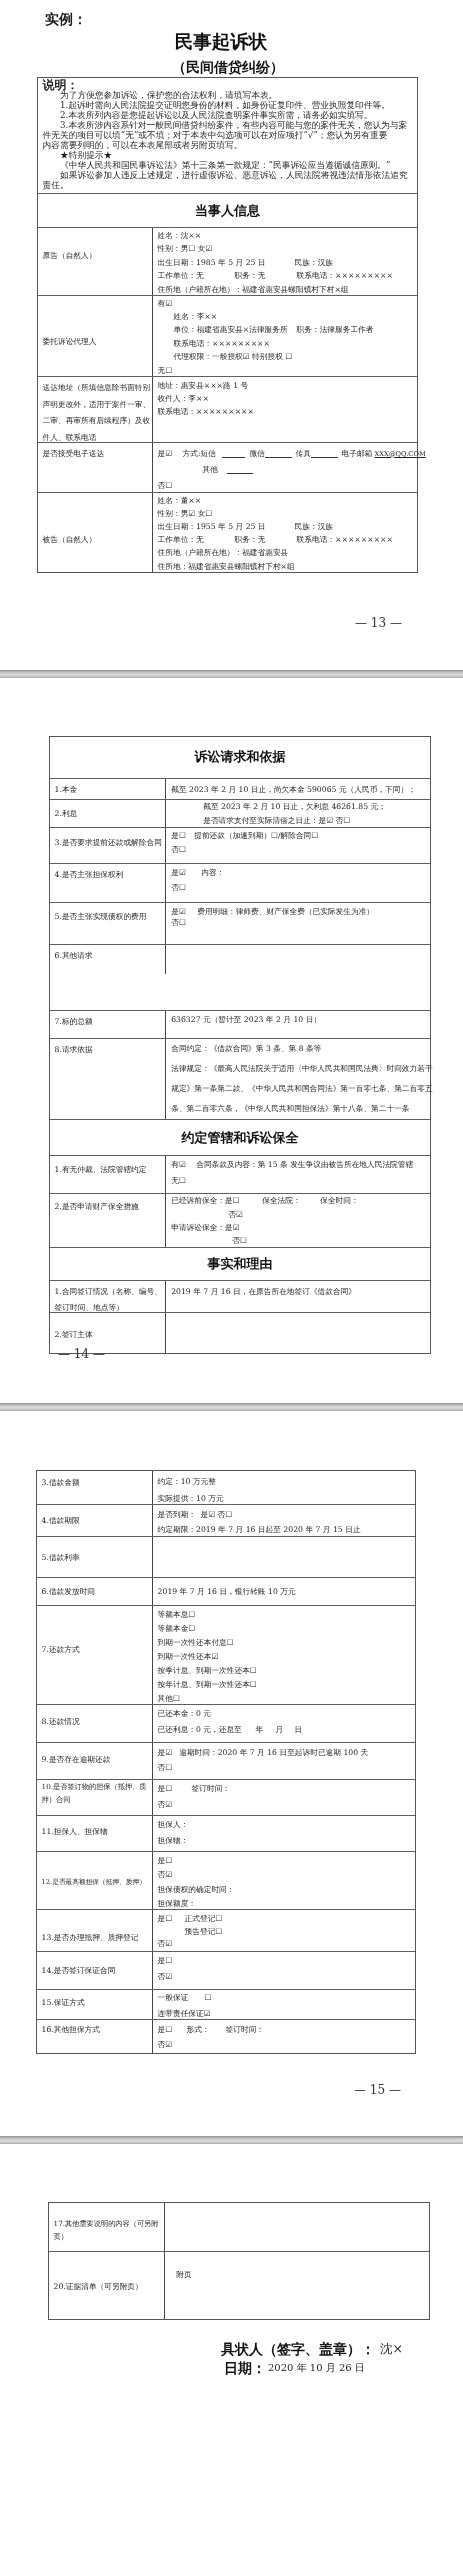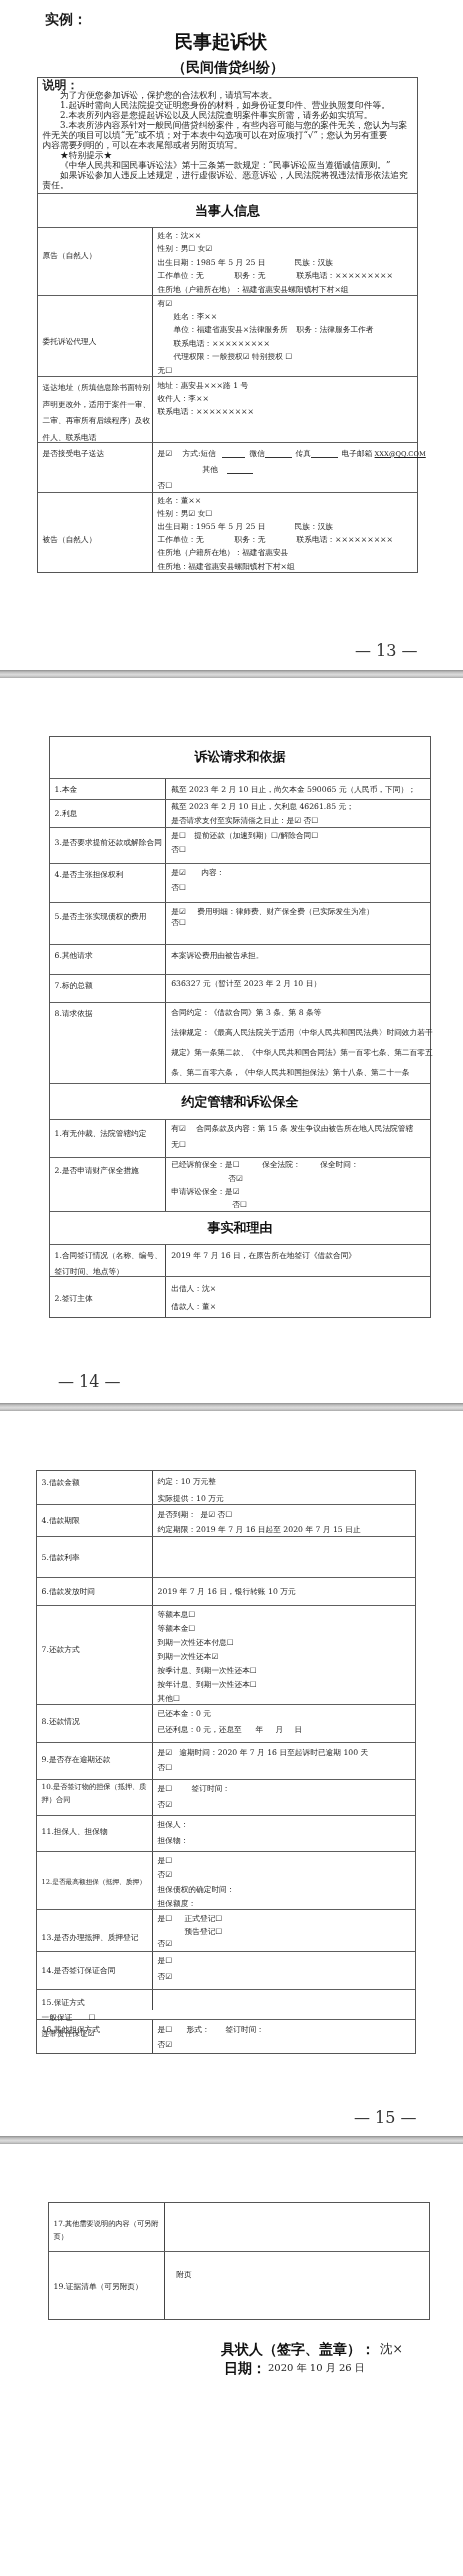--- a/index.html
+++ b/index.html
@@ -25,21 +25,21 @@
          font-size:13px; color:#111; }
 
   .notes { font-size:8.7px; line-height:10px; padding:1.5px 4.6px 0 4.6px; white-space:nowrap; }
   .notes .nl { display:block; }
   .notes .ind { padding-left:17.5px; }
   .notes .bold { font-weight:bold; font-family:"DejaVu Sans", sans-serif; font-size:12px; }
 
   .blank { display:inline-block; border-bottom:0.5px solid #333; height:7.7px; }
   .email { font-size:6.7px; text-decoration:underline; }
 
-  .pg-no { position:absolute; font-size:16px; line-height:12.4px; color:#333; white-space:nowrap;margin-top:28px; }
+  .pg-no { position:absolute; font-size:12px; line-height:12.4px; color:#333; white-space:nowrap; }
   .sep { position:absolute; left:0; width:463px; height:8.2px;
          background:linear-gradient(#8e8e8e 0%, #bdbdbd 25%, #dadada 55%, #cfcfcf 75%, #a8a8a8 100%); }
 
   .sig-label { font-weight:bold; font-size:14px; line-height:17.5px; color:#111; }
   .sig-value { font-size:12.4px; line-height:14.4px; color:#222; }
   .sig-date { font-size:10px; line-height:14.4px; color:#222; }
 </style>
 </head>
 <body>
 
@@ -172,21 +172,21 @@
 
     <div class="row" style="height:20.6px;">
       <div class="lc" style="width:116px;padding-top:3.6px;">
         <span class="ln">1.本金</span>
       </div>
       <div class="rc" style="padding-top:3.6px;padding-left:5.2px;">
         <span class="ln">截至 2023 年 2 月 10 日止，尚欠本金 590065 元（人民币，下同）；</span>
       </div>
     </div>
 
-    <div class="row" style="height:28px;">
+    <div class="row" style="height:28px;gap:32px;">
       <div class="lc" style="width:116px;padding-top:7.2px;">
         <span class="ln">2.利息</span>
       </div>
       <div class="rc" style="padding-top:0.5px;padding-left:5.2px;">
         <span class="ln">截至 2023 年 2 月 10 日止，欠利息 46261.85 元；</span>
         <span class="ln">是否请求支付至实际清偿之日止：是☑ 否☐</span>
       </div>
     </div>
 
     <div class="row" style="height:36px;">
@@ -225,26 +225,23 @@
           <span class="at" style="left:26px;">费用明细：律师费、财产保全费（已实际发生为准）</span>
         </span>
         <span class="ln">否☐</span>
       </div>
     </div>
 
     <div class="row" style="height:30px;">
       <div class="lc" style="width:116px;padding-top:4.6px;">
         <span class="ln">6.其他请求</span>
       </div>
-      <div class="rc" style="padding-top:4.6px;padding-left:5.2px;">
-        <span class="ln">本案诉讼费用由被告承担。</span>
-      </div>
-    </div>
-
-    <div class="row" style="height:28px;">
+    </div>
+
+    <div class="row" style="height:28px;margin-top:36px;">
       <div class="lc" style="width:116px;padding-top:4.6px;">
         <span class="ln">7.标的总额</span>
       </div>
       <div class="rc" style="padding-top:2.1px;padding-left:5.2px;">
         <span class="ln">636327 元（暂计至 2023 年 2 月 10 日）</span>
       </div>
     </div>
 
     <div class="row" style="height:81px;">
       <div class="lc" style="width:116px;padding-top:4.6px;">
@@ -301,24 +298,20 @@
         <span class="ln">签订时间、地点等）</span>
       </div>
       <div class="rc" style="padding-top:4.6px;padding-left:5.2px;">
         <span class="ln">2019 年 7 月 16 日，在原告所在地签订《借款合同》</span>
       </div>
     </div>
 
     <div class="row" style="height:41px;">
       <div class="lc" style="width:116px;padding-top:15px;">
         <span class="ln">2.签订主体</span>
-      </div>
-      <div class="rc" style="padding-top:3.6px;padding-left:5.2px;line-height:18px;">
-        <span class="ln">出借人：沈×</span>
-        <span class="ln">借款人：董×</span>
       </div>
     </div>
   </div>
 
   <div class="pg-no" style="left:58px;top:1348px;">— 14 —</div>
   <div class="sep" style="top:1403px;"></div>
 
   <div class="tbl" style="left:36px;top:1470px;width:380px;">
 
     <div class="row first" style="height:33px;">
@@ -455,21 +448,21 @@
     <div class="row" style="height:38px;">
       <div class="lc" style="width:116px;padding-top:12.4px;">
         <span class="ln">14.是否签订保证合同</span>
       </div>
       <div class="rc" style="padding-top:1px;line-height:16px;">
         <span class="ln">是☐</span>
         <span class="ln">否☑</span>
       </div>
     </div>
 
-    <div class="row" style="height:30px;flex-direction:column;">
+    <div class="row" style="height:30px;">
       <div class="lc" style="width:116px;padding-top:6.2px;">
         <span class="ln">15.保证方式</span>
       </div>
       <div class="rc" style="padding-top:0;line-height:16px;">
         <span class="ln">
           <span>一般保证</span>
           <span class="at" style="left:47px;">☐</span>
         </span>
         <span class="ln">连带责任保证☑</span>
       </div>
@@ -496,21 +489,21 @@
   <div class="tbl" style="left:48px;top:2202px;width:382px;">
     <div class="row first" style="height:48px;">
       <div class="lc" style="width:116px;padding-top:14.4px;line-height:13px;font-size:7.2px;">
         <span class="ln">17.其他需要说明的内容（可另附</span>
         <span class="ln">页）</span>
       </div>
       <div class="rc"></div>
     </div>
     <div class="row" style="height:68px;">
       <div class="lc" style="width:116px;padding-top:28px;">
-        <span class="ln">19.证据清单（可另附页）</span>
+        <span class="ln">20.证据清单（可另附页）</span>
       </div>
       <div class="rc" style="padding-top:16px;padding-left:11.3px;">
         <span class="ln">附页</span>
       </div>
     </div>
   </div>
 
   <div class="abs sig-label" style="left:221px;top:2341px;">具状人（签字、盖章）：</div>
   <div class="abs sig-value" style="left:380px;top:2342px;">沈×</div>
   <div class="abs sig-label" style="left:224px;top:2360px;">日期：</div>

